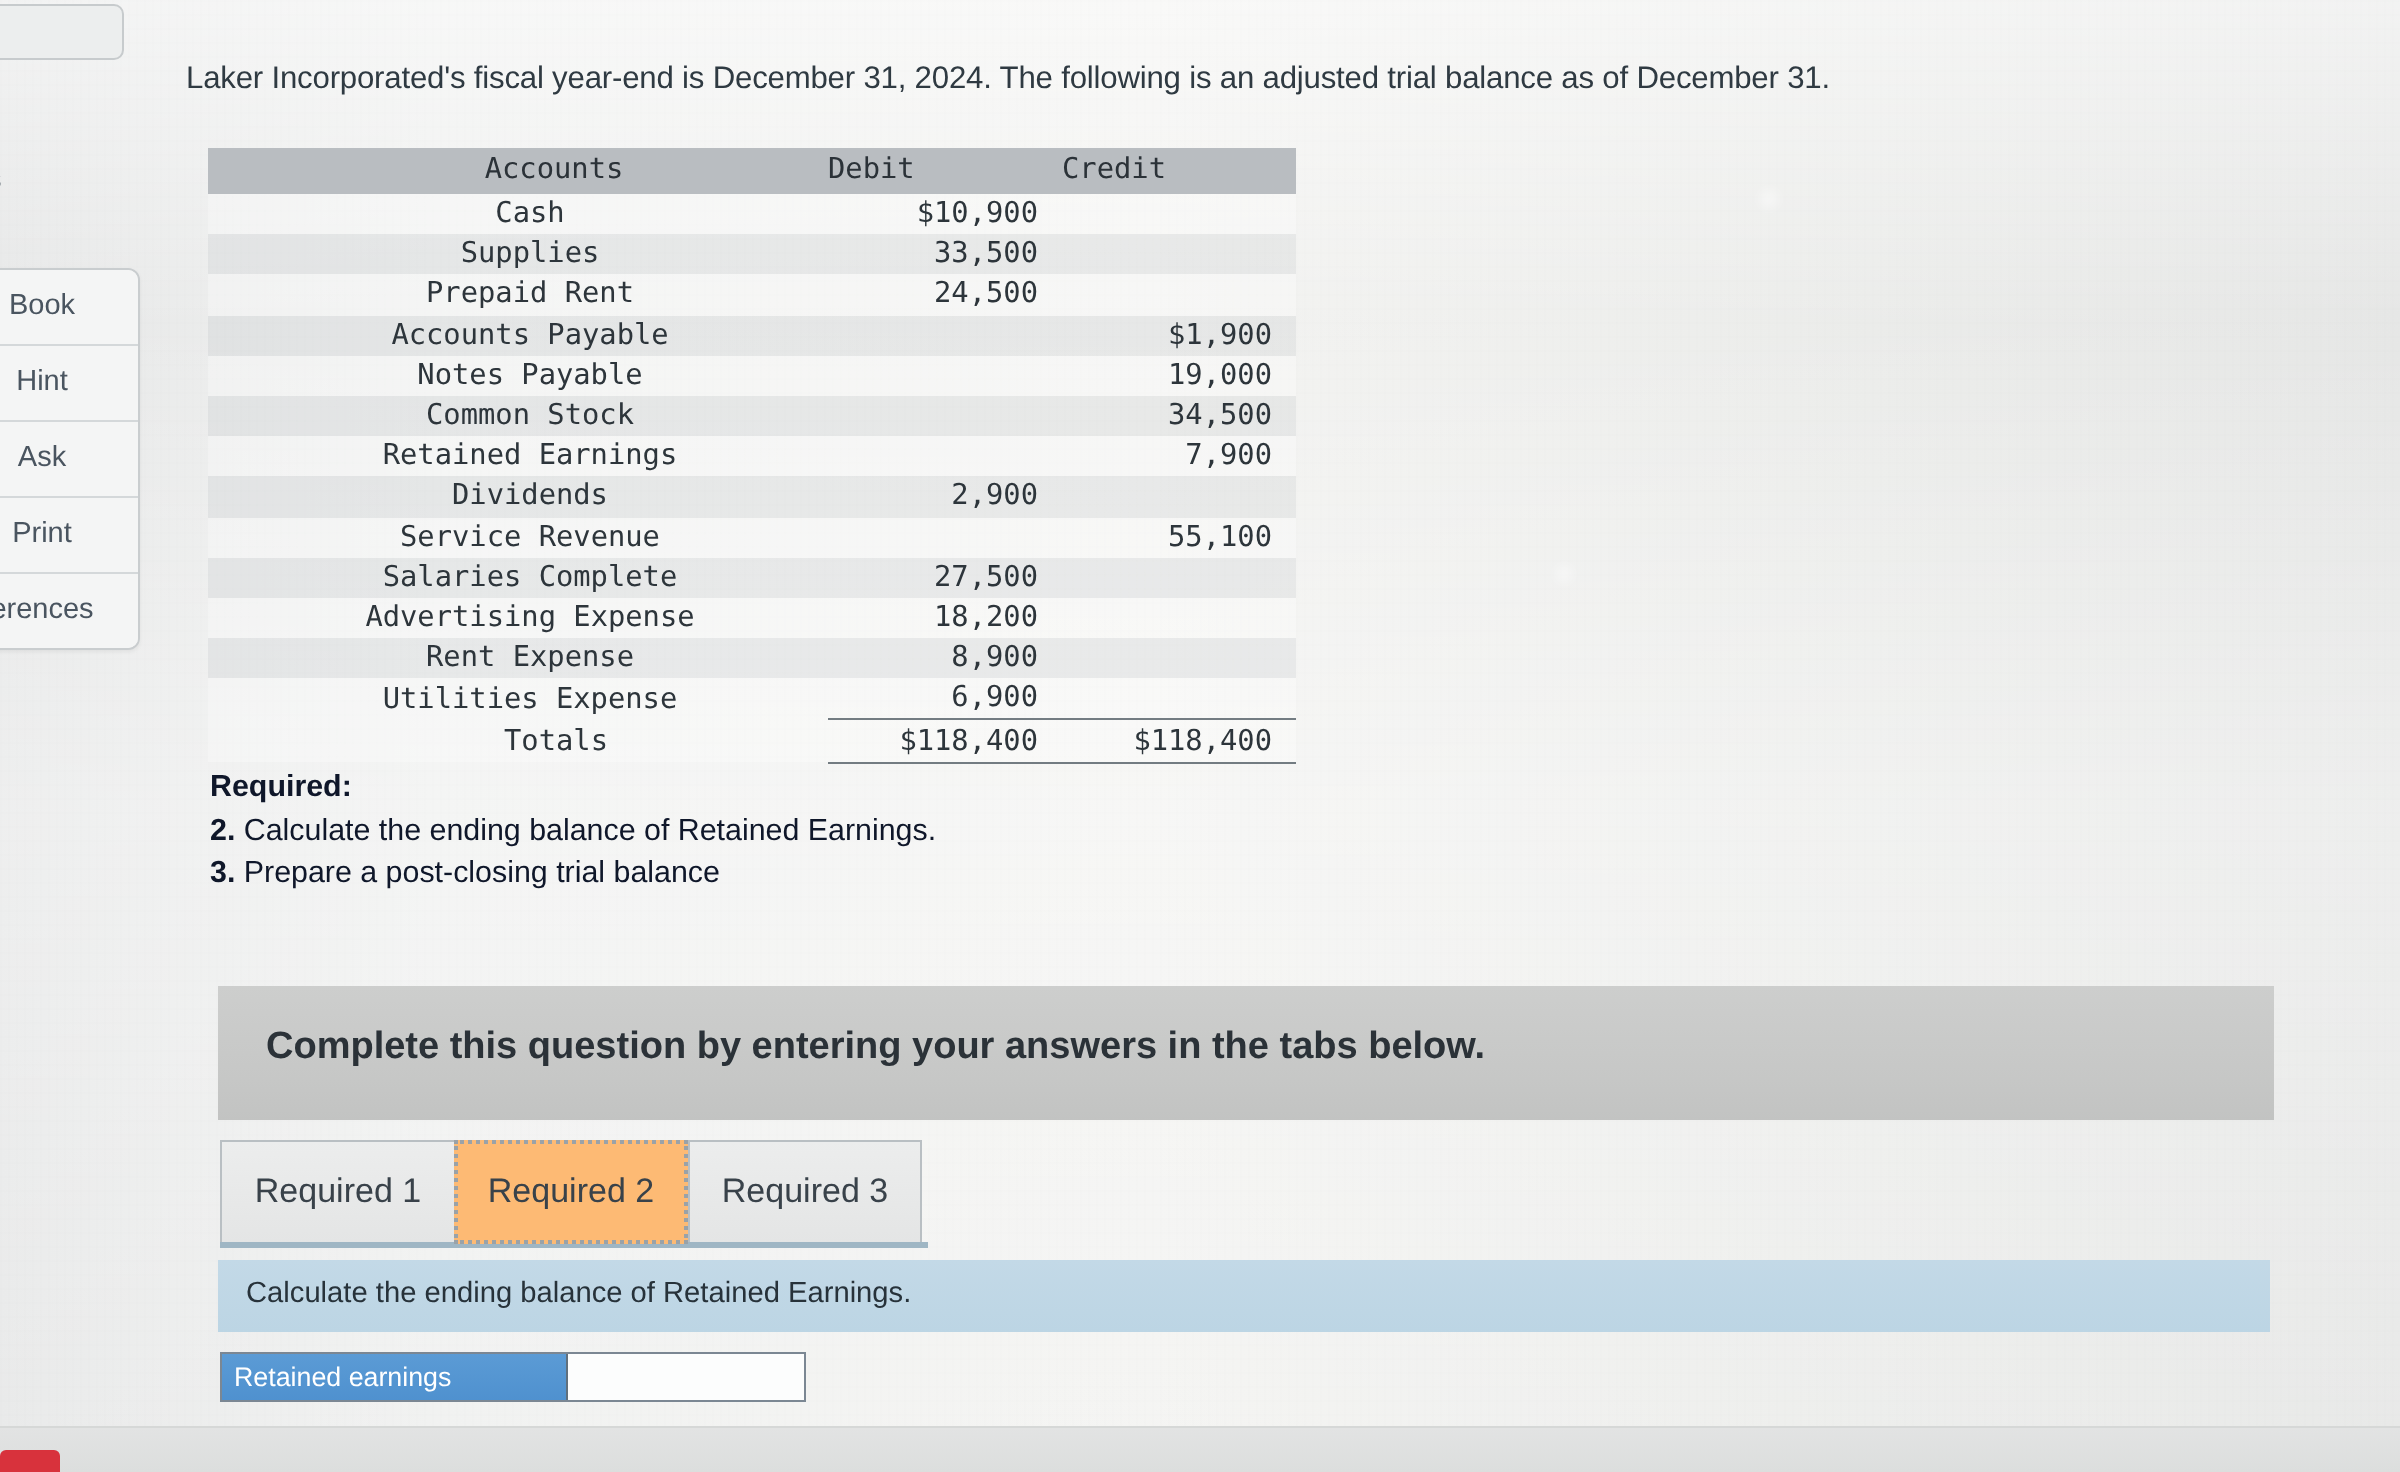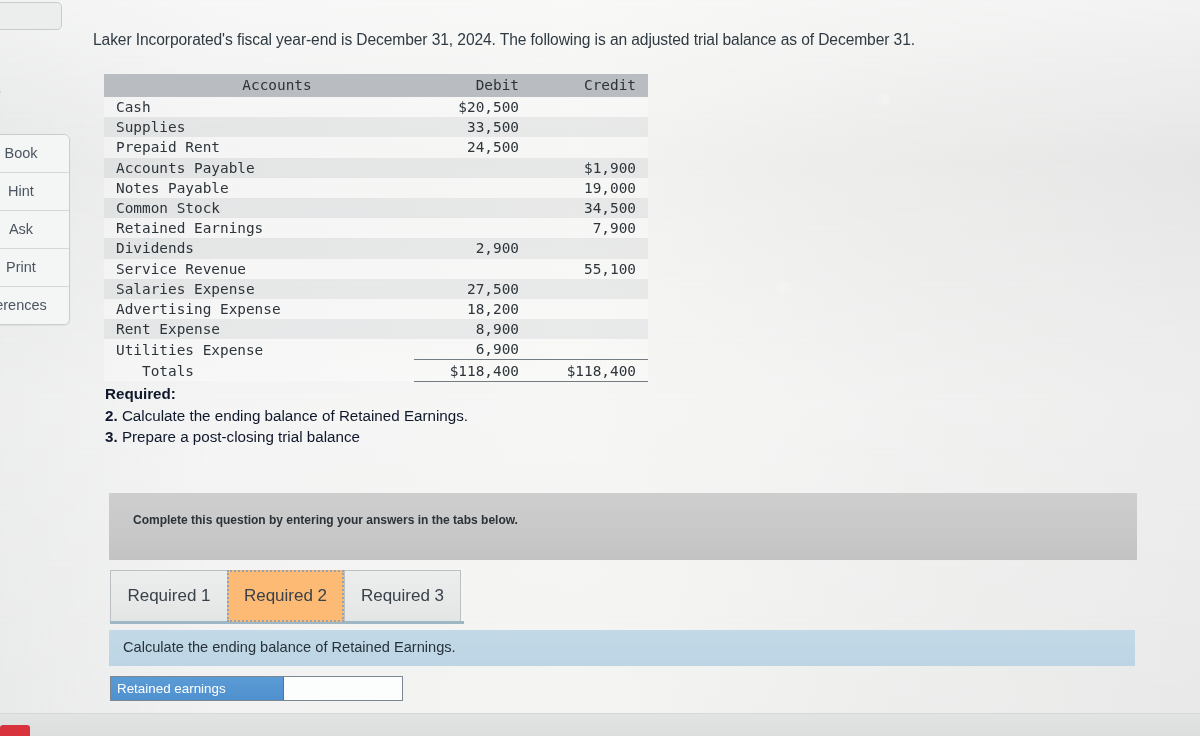--- a/index.html
+++ b/index.html
@@ -122,24 +122,24 @@
   }
   #trial-balance th {
     background: #b9bdc1;
     font-weight: normal;
     padding: 1px 0 2px 0;
     height: 20px;
     color: #2b3238;
   }
   #trial-balance th.th-accounts { text-align: center; padding-left: 36px; }
   #trial-balance th.th-debit,
-  #trial-balance th.th-credit { text-align: right; padding-right: 12px; }
+  #trial-balance th.th-credit { text-align: left; padding-right: 12px; }
 
   #trial-balance td { padding: 0; height: 20.2px; }
-  #trial-balance td.c-acct { padding-left: 12px; text-align: left; white-space: pre; }
+  #trial-balance td.c-acct { padding-left: 12px; text-align: center; white-space: pre; }
   #trial-balance td.c-num  { text-align: right; padding-right: 12px; white-space: pre; }
 
   #trial-balance tbody tr.shade td { background: rgba(170,178,184,0.17); }
   #trial-balance tbody tr.plain td { background: rgba(255,255,255,0.30); }
 
   #trial-balance tr.totals-row td { font-weight: normal; }
   #trial-balance tr.totals-row td.c-acct { padding-left: 38px; }
   #trial-balance tr.totals-row td.c-num {
     border-top: 1.4px solid #737c82;
     border-bottom: 1.4px solid #737c82;
@@ -167,21 +167,21 @@
     left: 109px;
     top: 493px;
     width: 1028px;
     height: 67px;
     background: linear-gradient(180deg, #cdcecd 0%, #c6c7c6 70%, #c2c3c2 100%);
   }
   #complete-banner-text {
     position: absolute;
     left: 24px;
     top: 20px;
-    font-size: 12px;
+    font-size: 19px;
     font-weight: bold;
     color: #2b3238;
   }
 
   
   #tab-strip {
     position: absolute;
     left: 110px;
     top: 570px;
     height: 52px;
@@ -313,21 +313,21 @@
     <thead>
       <tr>
         <th class="th-accounts">Accounts</th>
         <th class="th-debit">Debit</th>
         <th class="th-credit">Credit</th>
       </tr>
     </thead>
     <tbody id="tb-body">
         <tr class="plain">
           <td class="c-acct">Cash</td>
-          <td class="c-num">$20,500</td>
+          <td class="c-num">$10,900</td>
           <td class="c-num"></td>
         </tr>
         <tr class="shade">
           <td class="c-acct">Supplies</td>
           <td class="c-num">33,500</td>
           <td class="c-num"></td>
         </tr>
         <tr class="plain">
           <td class="c-acct">Prepaid Rent</td>
           <td class="c-num">24,500</td>
@@ -357,21 +357,21 @@
           <td class="c-acct">Dividends</td>
           <td class="c-num">2,900</td>
           <td class="c-num"></td>
         </tr>
         <tr class="plain">
           <td class="c-acct">Service Revenue</td>
           <td class="c-num"></td>
           <td class="c-num">55,100</td>
         </tr>
         <tr class="shade">
-          <td class="c-acct">Salaries Expense</td>
+          <td class="c-acct">Salaries Complete</td>
           <td class="c-num">27,500</td>
           <td class="c-num"></td>
         </tr>
         <tr class="plain">
           <td class="c-acct">Advertising Expense</td>
           <td class="c-num">18,200</td>
           <td class="c-num"></td>
         </tr>
         <tr class="shade">
           <td class="c-acct">Rent Expense</td>

